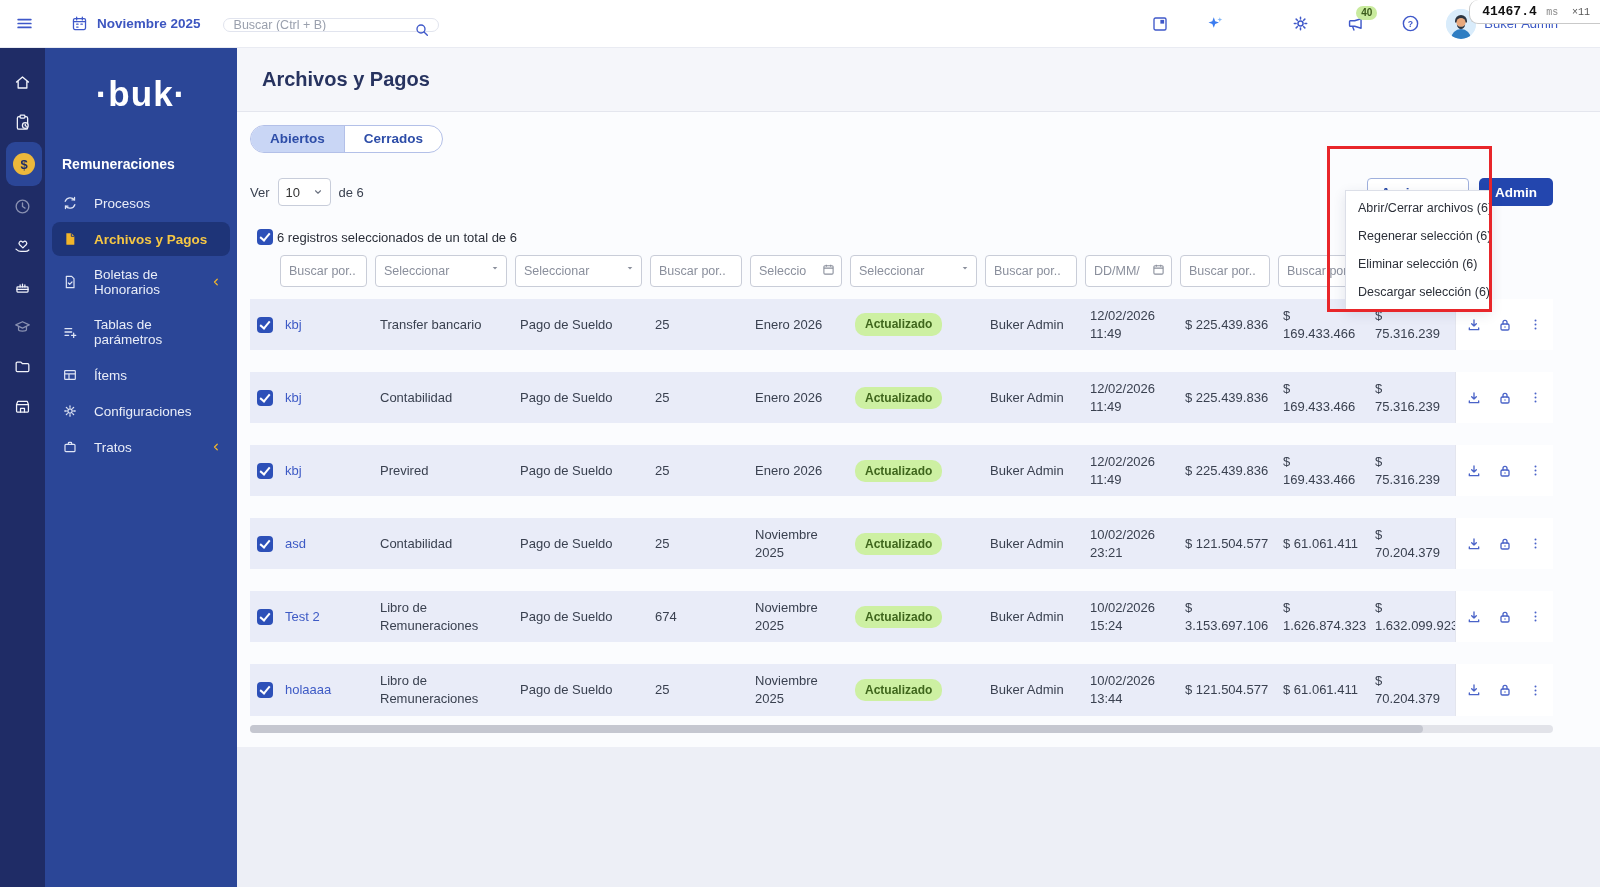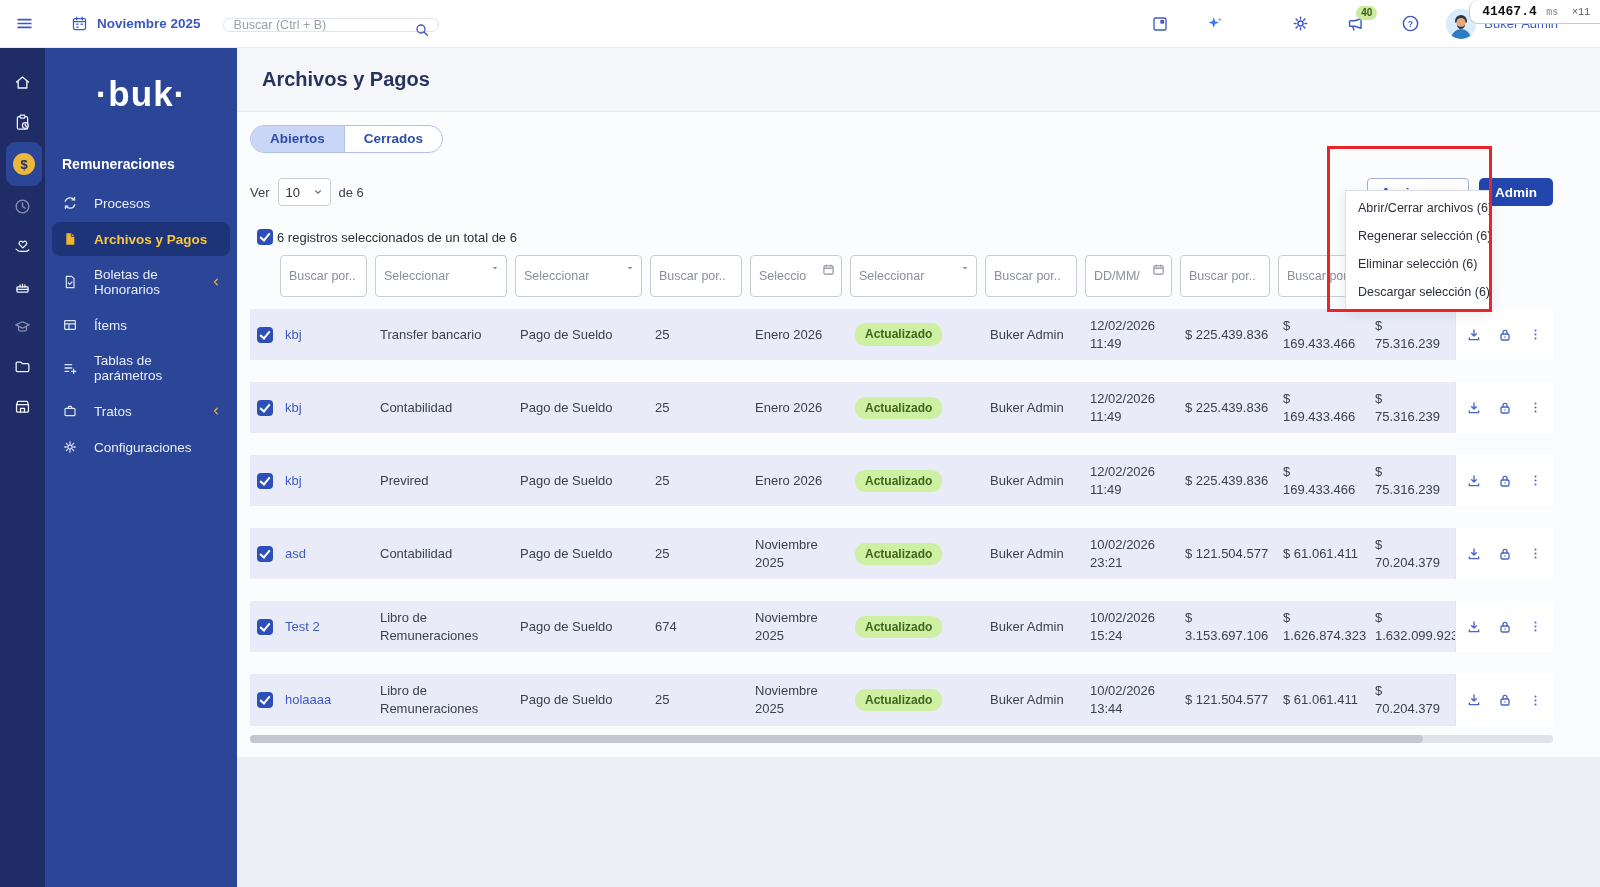--- a/index.html
+++ b/index.html
@@ -94,21 +94,21 @@
   .checkbox { width:16px; height:16px; background:#2d50b8; border-radius:4px; position:relative;
               flex:0 0 16px; cursor:pointer; }
   .checkbox::after { content:''; position:absolute; left:5px; top:2px; width:4px; height:8px;
                      border:solid #fff; border-width:0 2px 2px 0; transform:rotate(40deg); }
 
   .grid-cols { display:grid;
     grid-template-columns:30px 95px 140px 135px 100px 100px 135px 100px 95px 98px 92px 85px 98px; }
 
   .filter-row { margin-top:10px; }
   .fcell { margin-right:8px; position:relative; }
-  .fcell input { width:100%; height:42px; border:1px solid #c9cdd8; border-radius:4px;
+  .fcell input { width:100%; height:32px; border:1px solid #c9cdd8; border-radius:4px;
                  padding:0 8px; font-size:12.5px; color:#333; background:#fff;
                  font-family:"Liberation Sans",sans-serif; }
   .fcell input::placeholder { color:#8a8f9c; }
   .fcell .f-icon { position:absolute; right:7px; top:8px; color:#8a8f9c; pointer-events:none; }
 
   .rows { margin-top:12px; display:flex; flex-direction:column; gap:22px; }
   .trow { background:#e9ecf8; align-items:stretch; }
   .cell { display:flex; align-items:center; padding:8px 6px 8px 5px; font-size:13px;
           color:#3a4150; line-height:1.35; }
   .cell.cb { justify-content:center; padding-left:0; padding-right:0; }
@@ -298,61 +298,61 @@
     <span>Boletas de Honorarios</span>
     <span class="chev">
       <svg width="12" height="12" viewBox="0 0 24 24" fill="none" stroke="currentColor" stroke-width="2.4" stroke-linecap="round" stroke-linejoin="round">
           <path d="M14.5 6.5L9 12l5.5 5.5"></path>
         </svg>
     </span>
   </div>
 
   <div class="side-item">
     <span class="s-icon">
+      <svg width="16" height="16" viewBox="0 0 24 24" fill="none" stroke="currentColor" stroke-width="1.9" stroke-linecap="round">
+          <path d="M4.5 7h10M4.5 12h10M4.5 17h5.5"></path>
+          <path d="M17.5 13.8v6.4M14.3 17h6.4"></path>
+        </svg>
+    </span>
+    <span>Tablas de parámetros</span>
+  </div>
+
+  <div class="side-item">
+    <span class="s-icon">
       <svg width="16" height="16" viewBox="0 0 24 24" fill="none" stroke="currentColor" stroke-width="1.8">
           <rect x="4" y="5.5" width="16" height="13" rx="1"></rect>
           <path d="M4 10.2h16M10.5 10.2v8.3"></path>
         </svg>
     </span>
     <span>Ítems</span>
   </div>
 
   <div class="side-item">
     <span class="s-icon">
       <svg width="16" height="16" viewBox="0 0 24 24" fill="none" stroke="currentColor" stroke-width="1.9" stroke-linecap="round">
-          <path d="M4.5 7h10M4.5 12h10M4.5 17h5.5"></path>
-          <path d="M17.5 13.8v6.4M14.3 17h6.4"></path>
-        </svg>
-    </span>
-    <span>Tablas de parámetros</span>
+          <circle cx="12" cy="12" r="3.2"></circle>
+          <path d="M12 4.2v2.2M12 17.6v2.2M4.2 12h2.2M17.6 12h2.2M6.5 6.5L8 8M16 16l1.5 1.5M17.5 6.5L16 8M8 16l-1.5 1.5"></path>
+        </svg>
+    </span>
+    <span>Configuraciones</span>
   </div>
 
   <div class="side-item">
     <span class="s-icon">
       <svg width="16" height="16" viewBox="0 0 24 24" fill="none" stroke="currentColor" stroke-width="1.8" stroke-linejoin="round">
           <rect x="4.5" y="8" width="15" height="11" rx="1.5"></rect>
           <path d="M9.5 8V6.2A1.2 1.2 0 0 1 10.7 5h2.6a1.2 1.2 0 0 1 1.2 1.2V8"></path>
         </svg>
     </span>
     <span>Tratos</span>
     <span class="chev">
       <svg width="12" height="12" viewBox="0 0 24 24" fill="none" stroke="currentColor" stroke-width="2.4" stroke-linecap="round" stroke-linejoin="round">
           <path d="M14.5 6.5L9 12l5.5 5.5"></path>
         </svg>
     </span>
-  </div>
-
-  <div class="side-item">
-    <span class="s-icon">
-      <svg width="16" height="16" viewBox="0 0 24 24" fill="none" stroke="currentColor" stroke-width="1.9" stroke-linecap="round">
-          <circle cx="12" cy="12" r="3.2"></circle>
-          <path d="M12 4.2v2.2M12 17.6v2.2M4.2 12h2.2M17.6 12h2.2M6.5 6.5L8 8M16 16l1.5 1.5M17.5 6.5L16 8M8 16l-1.5 1.5"></path>
-        </svg>
-    </span>
-    <span>Configuraciones</span>
   </div>
 </div>
 
 <div class="main">
   <div class="title-band">
     <h1>Archivos y Pagos</h1>
   </div>
 
   <div class="content-area">
     <div class="tabs">

